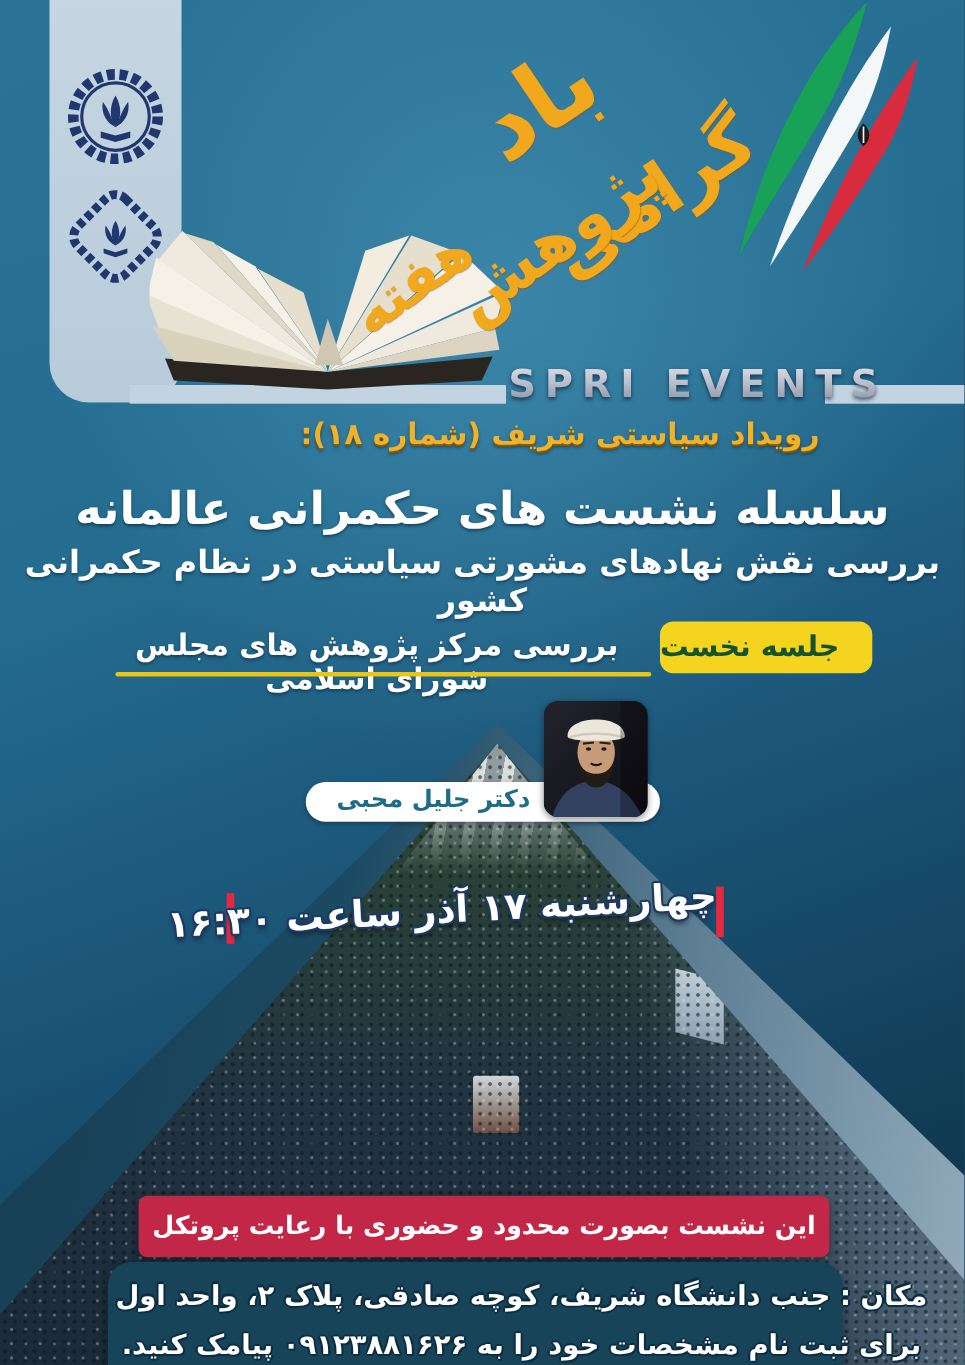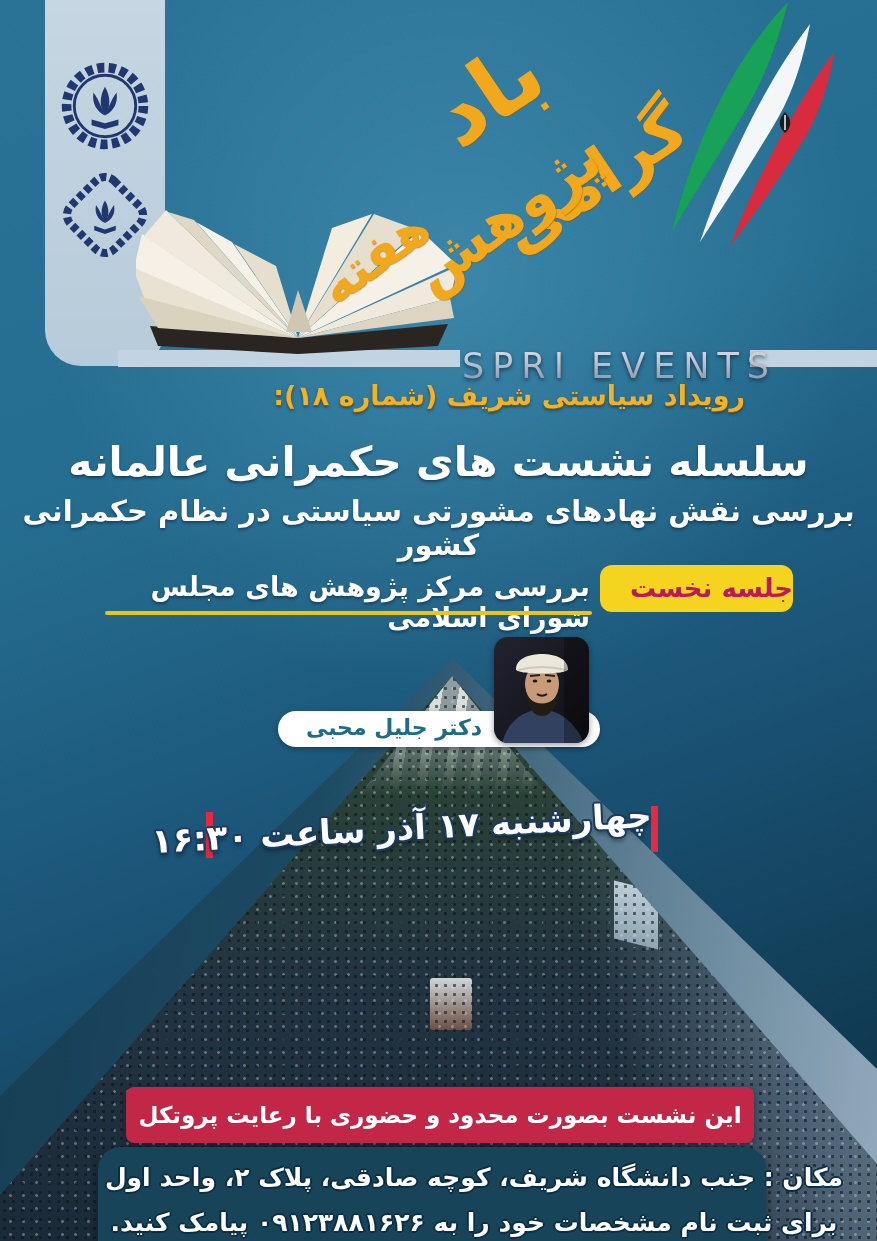--- a/index.html
+++ b/index.html
@@ -22,34 +22,34 @@
   .inst-caption{left:45px;top:272px;width:120px;text-align:center;color:#1d3a6b;font-weight:bold;font-size:11.5px;line-height:15px;}
 
   
   .callig{color:#f2a81d;font-weight:bold;text-shadow:0 1px 1px rgba(140,85,5,.55);white-space:nowrap;}
   .w-bad{left:432px;top:42px;font-size:88px;transform:rotate(-34deg);}
   .w-gerami{left:488px;top:140px;font-size:66px;transform:rotate(-34deg);}
   .w-pajouhesh{left:398px;top:182px;font-size:58px;transform:rotate(-36deg);}
   .w-hafte{left:314px;top:228px;font-size:50px;transform:rotate(-36deg);}
 
   
-  .spri{left:462px;top:346px;font-size:35px;font-weight:normal;letter-spacing:8px;white-space:nowrap;
+  .spri{left:462px;top:330px;font-size:35px;font-weight:bold;letter-spacing:8px;white-space:nowrap;
     background:linear-gradient(180deg,#dde1e9 0%,#b9bfcc 45%,#83899c 100%);
     -webkit-background-clip:text;background-clip:text;color:transparent;
     filter:drop-shadow(0 2px 2px rgba(8,25,45,.7));}
   .series{right:132px;top:380px;font-size:27px;font-weight:bold;color:#eeb22c;text-shadow:0 1px 0 #8a5a00,0 2px 3px rgba(0,20,35,.5);margin-left:12px;}
 
   
   .title{left:0;top:438px;width:877px;text-align:center;color:#fff;font-size:41px;font-weight:bold;text-shadow:0 2px 3px rgba(0,20,35,.5);}
   .subtitle{left:0;top:494px;width:877px;text-align:center;color:#fff;font-size:29px;font-weight:bold;text-shadow:0 2px 3px rgba(0,20,35,.45);}
 
   
   .badge{left:600px;top:565px;width:193px;height:47px;background:#f4d41f;border-radius:12px;
-    color:#be185d;font-size:26px;font-weight:bold;text-align:right;line-height:47px;}
-  .topic{left:95px;top:571px;width:495px;text-align:right;color:#fff;font-size:27px;font-weight:bold;text-shadow:0 2px 3px rgba(0,20,35,.45);}
+    color:#14532d;font-size:26px;font-weight:bold;text-align:left;line-height:47px;}
+  .topic{left:95px;top:571px;width:495px;text-align:center;color:#fff;font-size:27px;font-weight:bold;text-shadow:0 2px 3px rgba(0,20,35,.45);}
   .topic-underline{left:105px;top:611px;width:487px;height:4px;background:#e9c516;border-radius:2px;}
 
   
   .tri-outer{left:0;top:0;width:877px;height:1241px;
     clip-path:polygon(452px 658px,-150px 1241px,1055px 1241px);
     background:linear-gradient(100deg,#14374c 0%,#1c4a63 42%,#5e7f94 72%,#93abbc 100%);}
   .tri-photo{left:0;top:0;width:877px;height:1241px;
     clip-path:polygon(452px 676px,-40px 1241px,944px 1241px);
     background-image:
       linear-gradient(75deg,rgba(0,0,0,0) 55%,rgba(150,180,205,.40) 70%,rgba(196,214,228,.50) 86%),

